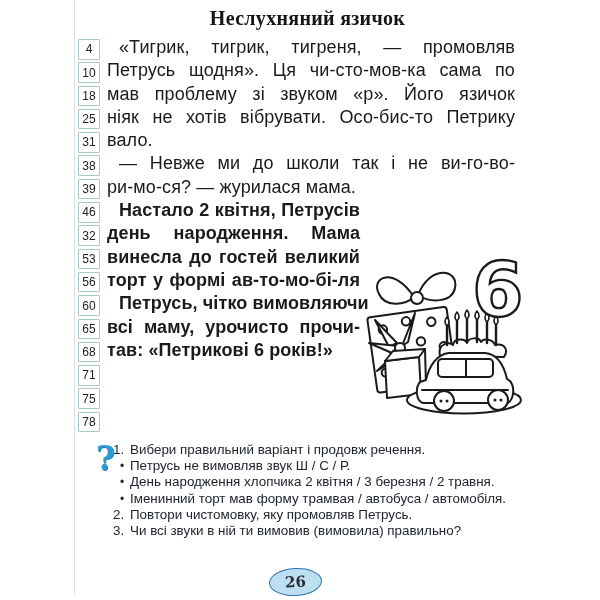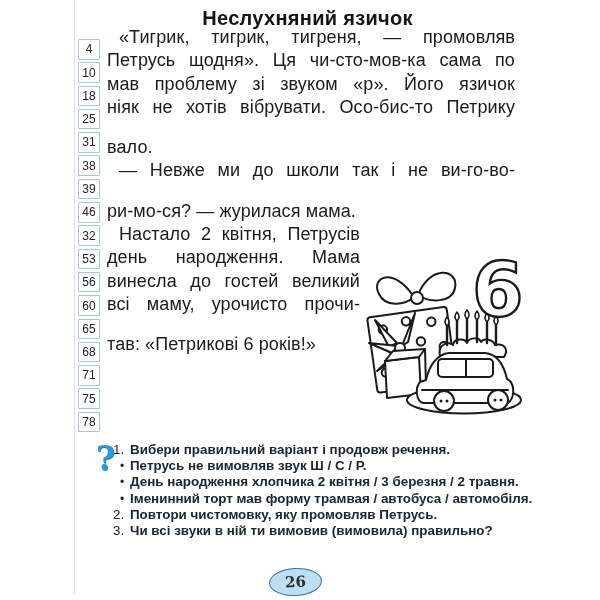--- a/index.html
+++ b/index.html
@@ -4,55 +4,55 @@
 <style>
   html,body{margin:0;padding:0;}
   body{
     width:600px;height:600px;position:relative;background:#ffffff;
     font-family:"Liberation Sans", sans-serif;color:#1a1a1a;overflow:hidden;
   }
   .page-edge{position:absolute;left:74px;top:0;width:1px;height:594px;background:#dcdfe0;}
 
   .title{
     position:absolute;top:7px;left:75px;width:465px;text-align:center;
-    font-size:20px;font-weight:bold;letter-spacing:.3px;color:#151515;
+    font-size:20px;font-weight:bold;letter-spacing:.3px;color:#151515;font-family:Liberation Serif, serif;
   }
 
   
   .num-col{position:absolute;left:78px;top:39px;}
   .num-cell{
     width:22px;height:20.5px;margin-bottom:2.8px;background:#fff;
     border:1px solid #a9c7cd;border-radius:1px;box-sizing:border-box;
     display:flex;align-items:center;justify-content:center;
     font-size:12px;color:#222;
   }
 
   
-  .text-col{position:absolute;left:107px;top:26px;width:408px;}
+  .text-col{position:absolute;left:107px;top:36px;width:408px;}
   .t-line{
     height:23.3px;line-height:23.3px;font-size:18px;letter-spacing:.1px;
     text-align:justify;text-align-last:justify;white-space:nowrap;overflow:visible;
   }
-  .t-line.left{text-align:left;text-align-last:left;margin-top:17px;}
+  .t-line.left{text-align:left;text-align-last:left;}
   .t-line.indent{text-indent:12px;}
-  .t-line.narrow{width:253px;}
+  .t-line.narrow{width:253px;font-weight:bold;}
 
   
   .illus{position:absolute;left:362px;top:250px;width:164px;height:170px;}
 
   
   .questions{position:absolute;left:113px;top:442px;width:460px;color:#20262e;}
   .q-icon{
     position:absolute;left:-17px;top:0px;font-size:33px;line-height:33px;font-weight:bold;
     color:#2e9ad6;font-family:"DejaVu Serif", serif;text-shadow:0.5px 0.5px 0 #1d7ab8;
   }
   .q-line{display:flex;height:16.2px;line-height:16.2px;font-size:13.4px;}
   .q-marker{flex:none;width:17px;box-sizing:border-box;}
   .q-line.bullet .q-marker{padding-left:7px;font-size:12px;}
-  .q-text{flex:1;white-space:nowrap;font-weight:bold;}
+  .q-text{flex:1;white-space:nowrap;}
 
   
   .page-oval{
     position:absolute;left:269px;top:568px;width:53px;height:28px;border-radius:50%;
     background:#bcdff2;border:1.5px solid #2f74ad;box-sizing:border-box;
     display:flex;align-items:center;justify-content:center;transform:rotate(-3deg);
     font-family:"DejaVu Serif", serif;font-weight:bold;font-size:15px;color:#2b2b33;
   }
 </style>
 </head>
@@ -86,20 +86,22 @@
   <div class="t-line indent">«Тигрик, тигрик, тигреня, — промовляв</div>
   <div class="t-line">Петрусь щодня». Ця чи-сто-мов-ка сама по</div>
   <div class="t-line">мав проблему зі звуком «р». Його язичок</div>
   <div class="t-line">ніяк не хотів вібрувати. Осо-бис-то Петрику</div>
   <div class="t-line left">вало.</div>
   <div class="t-line indent">— Невже ми до школи так і не ви-го-во-</div>
   <div class="t-line left">ри-мо-ся? — журилася мама.</div>
   <div class="t-line indent narrow">Настало 2 квітня, Петрусів</div>
   <div class="t-line narrow">день народження. Мама</div>
   <div class="t-line narrow">винесла до гостей великий</div>
+  <div class="t-line narrow">торт у формі ав-то-мо-бі-ля</div>
+  <div class="t-line indent narrow">Петрусь, чітко вимовляючи</div>
   <div class="t-line narrow">всі маму, урочисто прочи-</div>
   <div class="t-line left narrow">тав: «Петрикові 6 років!»</div>
 </div>
 
 <div class="illus">
   <svg viewBox="0 0 164 170" width="164" height="170">
     <g stroke="#1a1a1a" fill="#ffffff" stroke-width="2" stroke-linecap="round" stroke-linejoin="round">
 
       <g transform="rotate(-8 48 100)">
         <rect x="10" y="62" width="80" height="76" rx="3"></rect>

